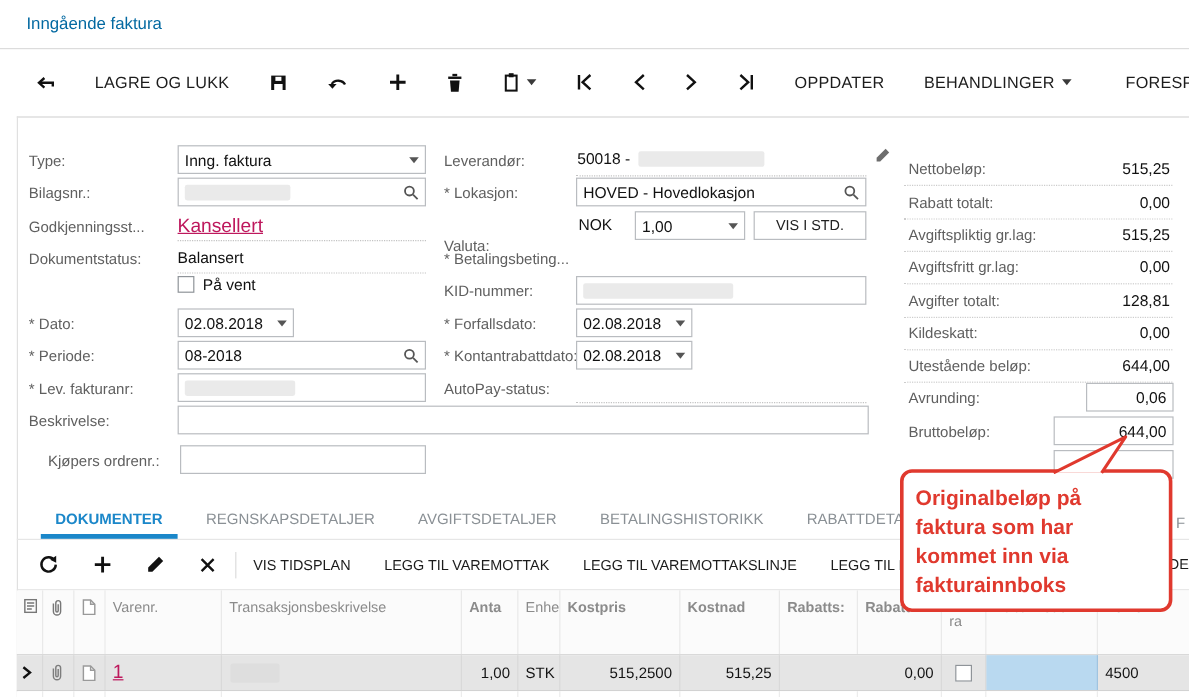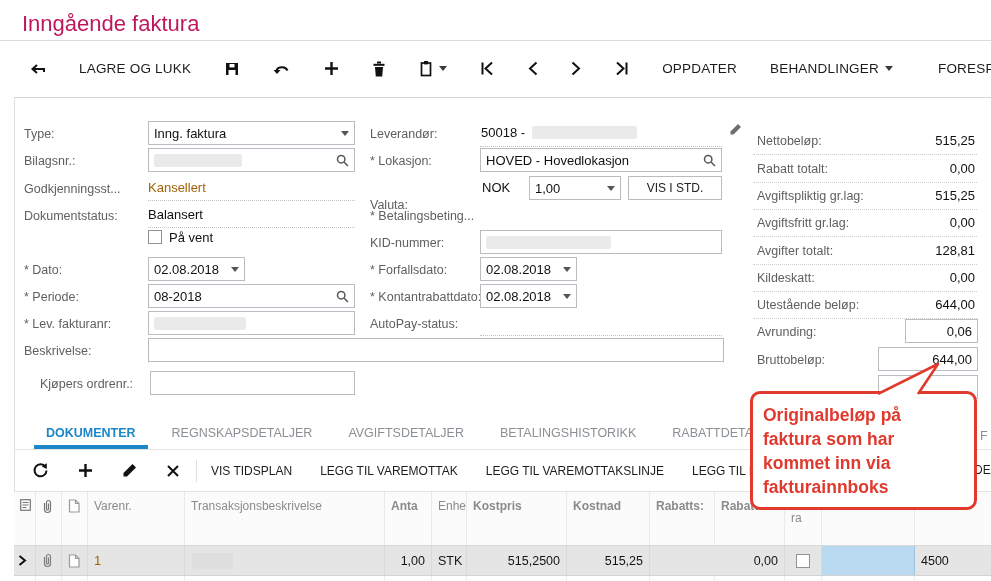--- a/index.html
+++ b/index.html
@@ -1,36 +1,36 @@
 <!DOCTYPE html>
 <html><head>
 <meta charset="utf-8">
 <style>
   html,body{margin:0;padding:0;background:#fff;}
   #screen{position:relative;width:991px;height:581px;overflow:hidden;background:#fff;
     font-family:"Liberation Sans","DejaVu Sans",sans-serif;color:#222;}
   .abs{position:absolute;}
   
-  .page-title{font-size:22px;color:#be185d;}
+  .page-title{font-size:14px;color:#0369a1;}
   .title-divider{height:1px;background:#dcdcdc;left:0;right:0;top:40px;}
   
   .main-toolbar{top:40px;left:0;right:0;height:57px;display:flex;align-items:center;padding-left:28px;box-sizing:border-box;}
   .tb-item{display:flex;align-items:center;color:#1c1c1c;font-size:13.5px;white-space:nowrap;cursor:pointer;}
   .tb-gap{margin-right:33px;}
   .tb-txt{letter-spacing:.2px;}
   .caret{display:inline-block;width:0;height:0;border-left:4px solid transparent;border-right:4px solid transparent;border-top:5px solid #3a3a3a;margin-left:6px;}
   
   .form-panel{top:97px;left:14px;width:977px;height:318px;background:#fff;border-top:1px solid #d6d6d6;}
   .panel-left-border{left:14px;top:97px;bottom:0;width:1px;background:#e0e0e0;}
   .lbl{font-size:12.5px;color:#5f5f5f;white-space:nowrap;}
   .val{font-size:13px;color:#111;white-space:nowrap;}
   .inp{box-sizing:border-box;height:24px;background:#fff;border:1px solid #b9bcc0;display:flex;align-items:center;padding:0 5px;font-size:13px;color:#111;}
   .inp .spacer{flex:1;}
   .dotted{border-bottom:1px dotted #c3c3c3;}
-  .link{color:#a16207;font-size:13px;cursor:pointer;}
+  .link{color:#be185d;text-decoration:underline;font-size:16px;cursor:pointer;}
   .blob{background:#eaeaea;border-radius:2px;height:13px;}
   .checkbox{box-sizing:border-box;width:14px;height:14px;border:1px solid #8f9499;background:#fff;display:inline-block;}
   .btn{box-sizing:border-box;height:24px;border:1px solid #b9bcc0;background:#fff;display:flex;align-items:center;justify-content:center;font-size:12px;color:#222;cursor:pointer;}
   .tot-lbl{font-size:12.5px;color:#5f5f5f;white-space:nowrap;}
   .tot-val{font-size:13px;color:#111;text-align:right;}
   .tot-dot{height:1px;border-bottom:1px dotted #cccccc;}
   
   .tabs{top:420px;left:14px;right:0;height:30px;display:flex;align-items:flex-end;padding-left:20px;box-sizing:border-box;border-bottom:1px solid #e6e6e6;}
   .tab{font-size:12.5px;color:#8a9095;padding:0 12px 9px 12px;margin-right:12px;white-space:nowrap;cursor:pointer;}
   .tab.active{color:#1b87c9;border-bottom:4px solid #1b87c9;padding-bottom:5px;font-weight:bold;}

